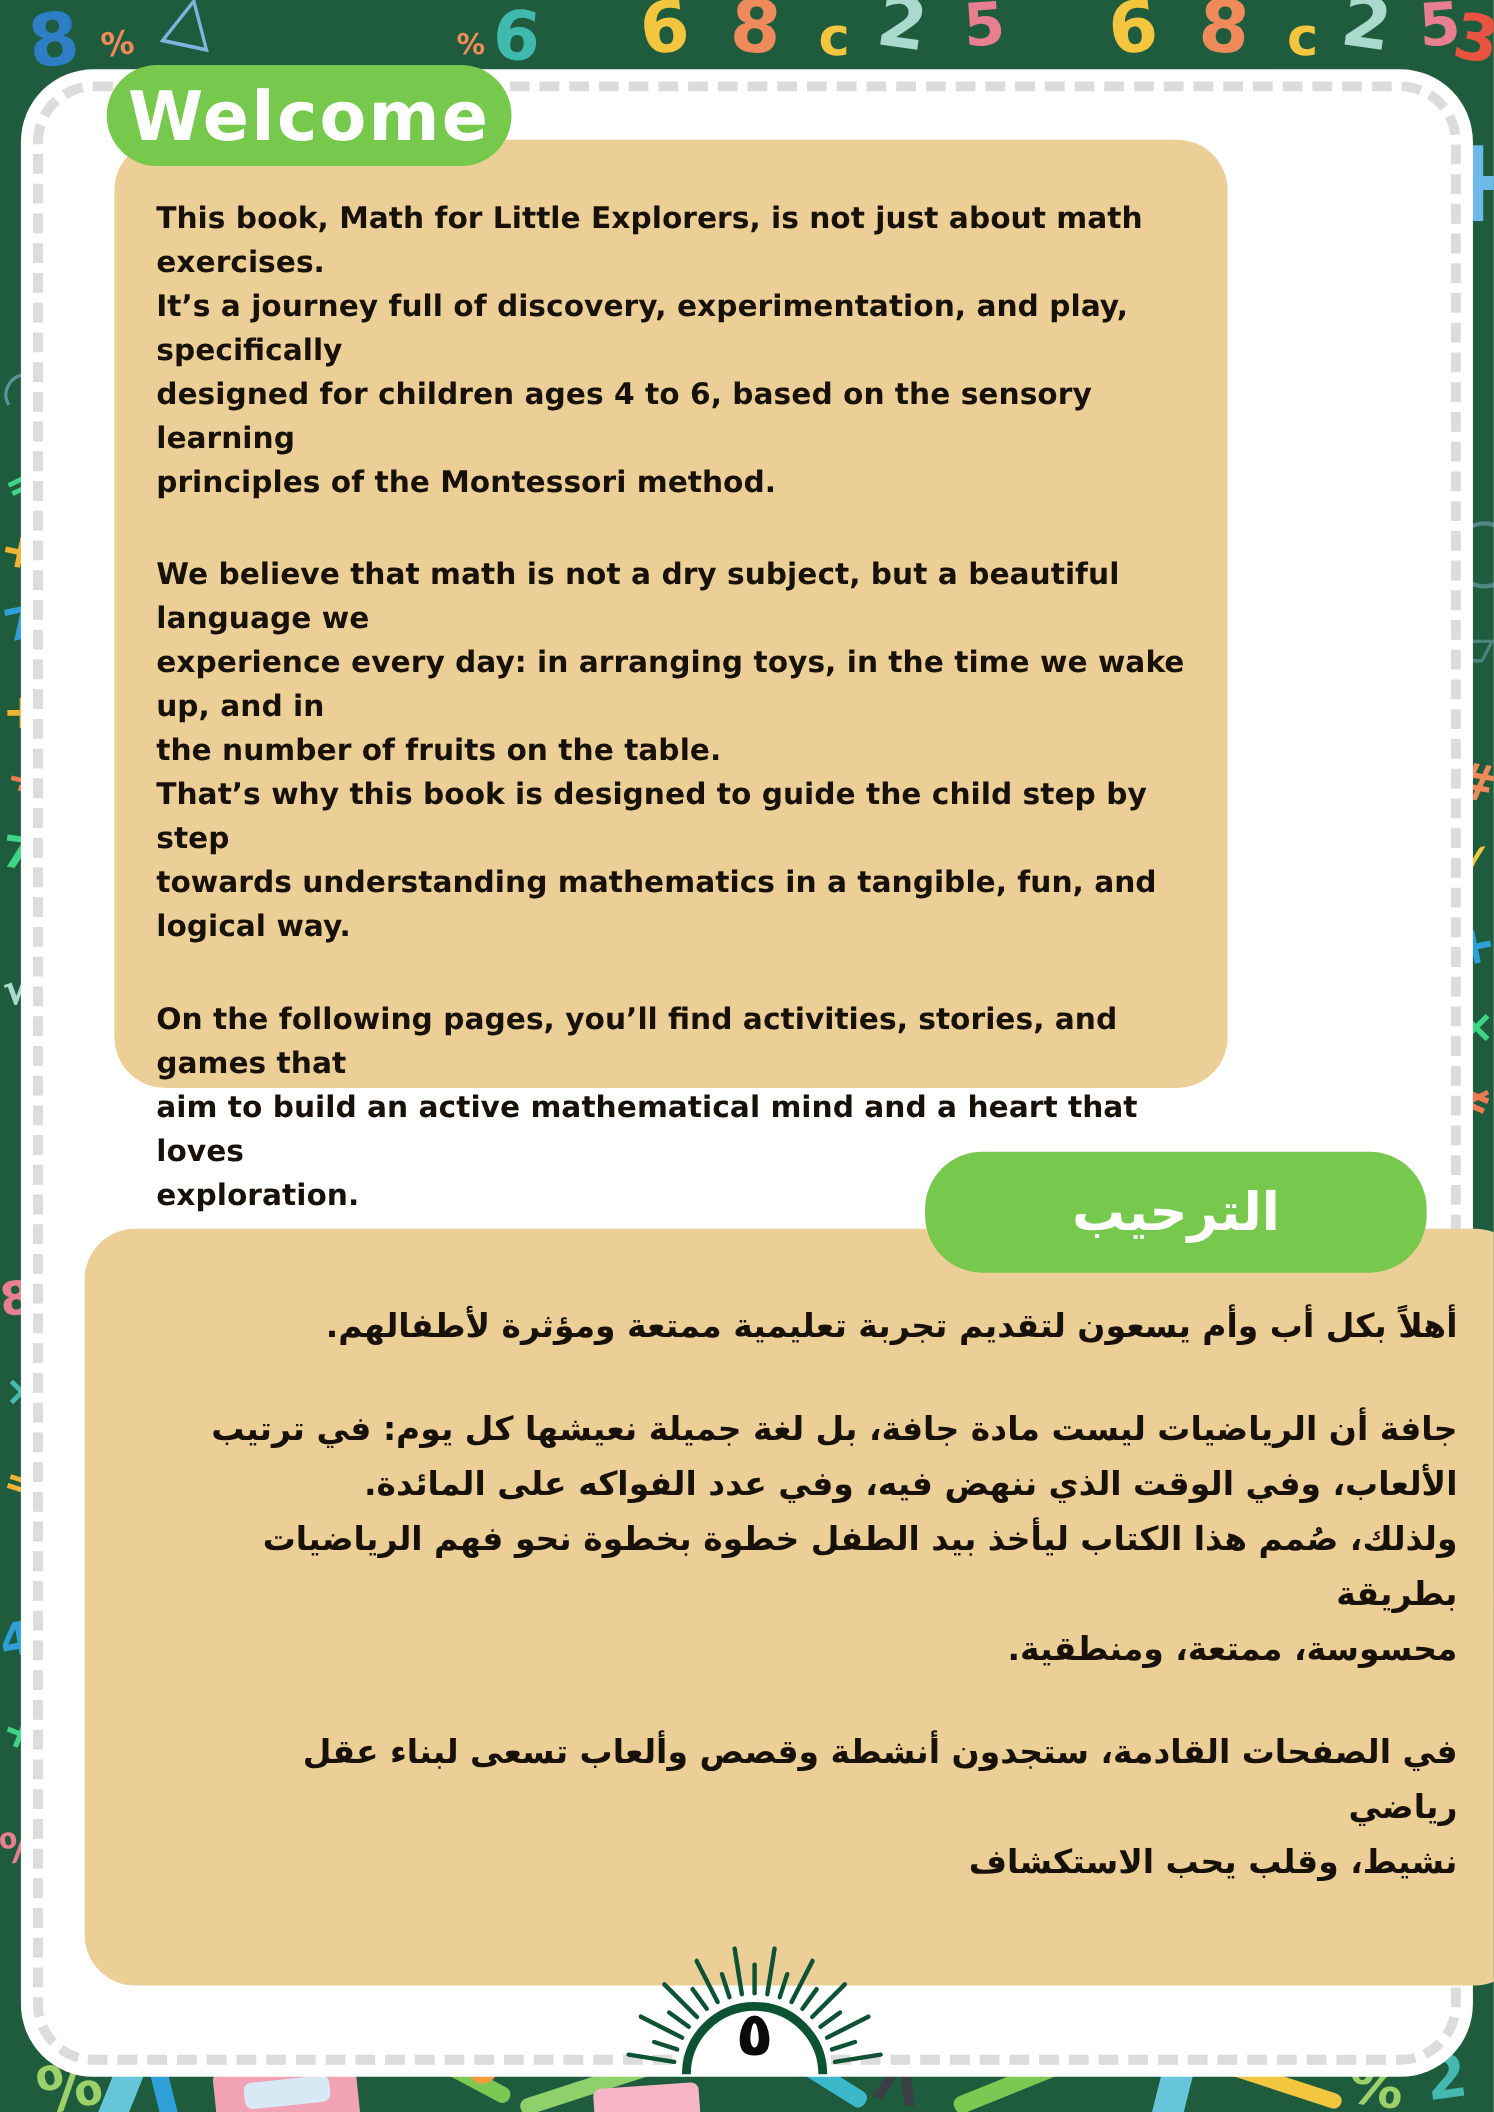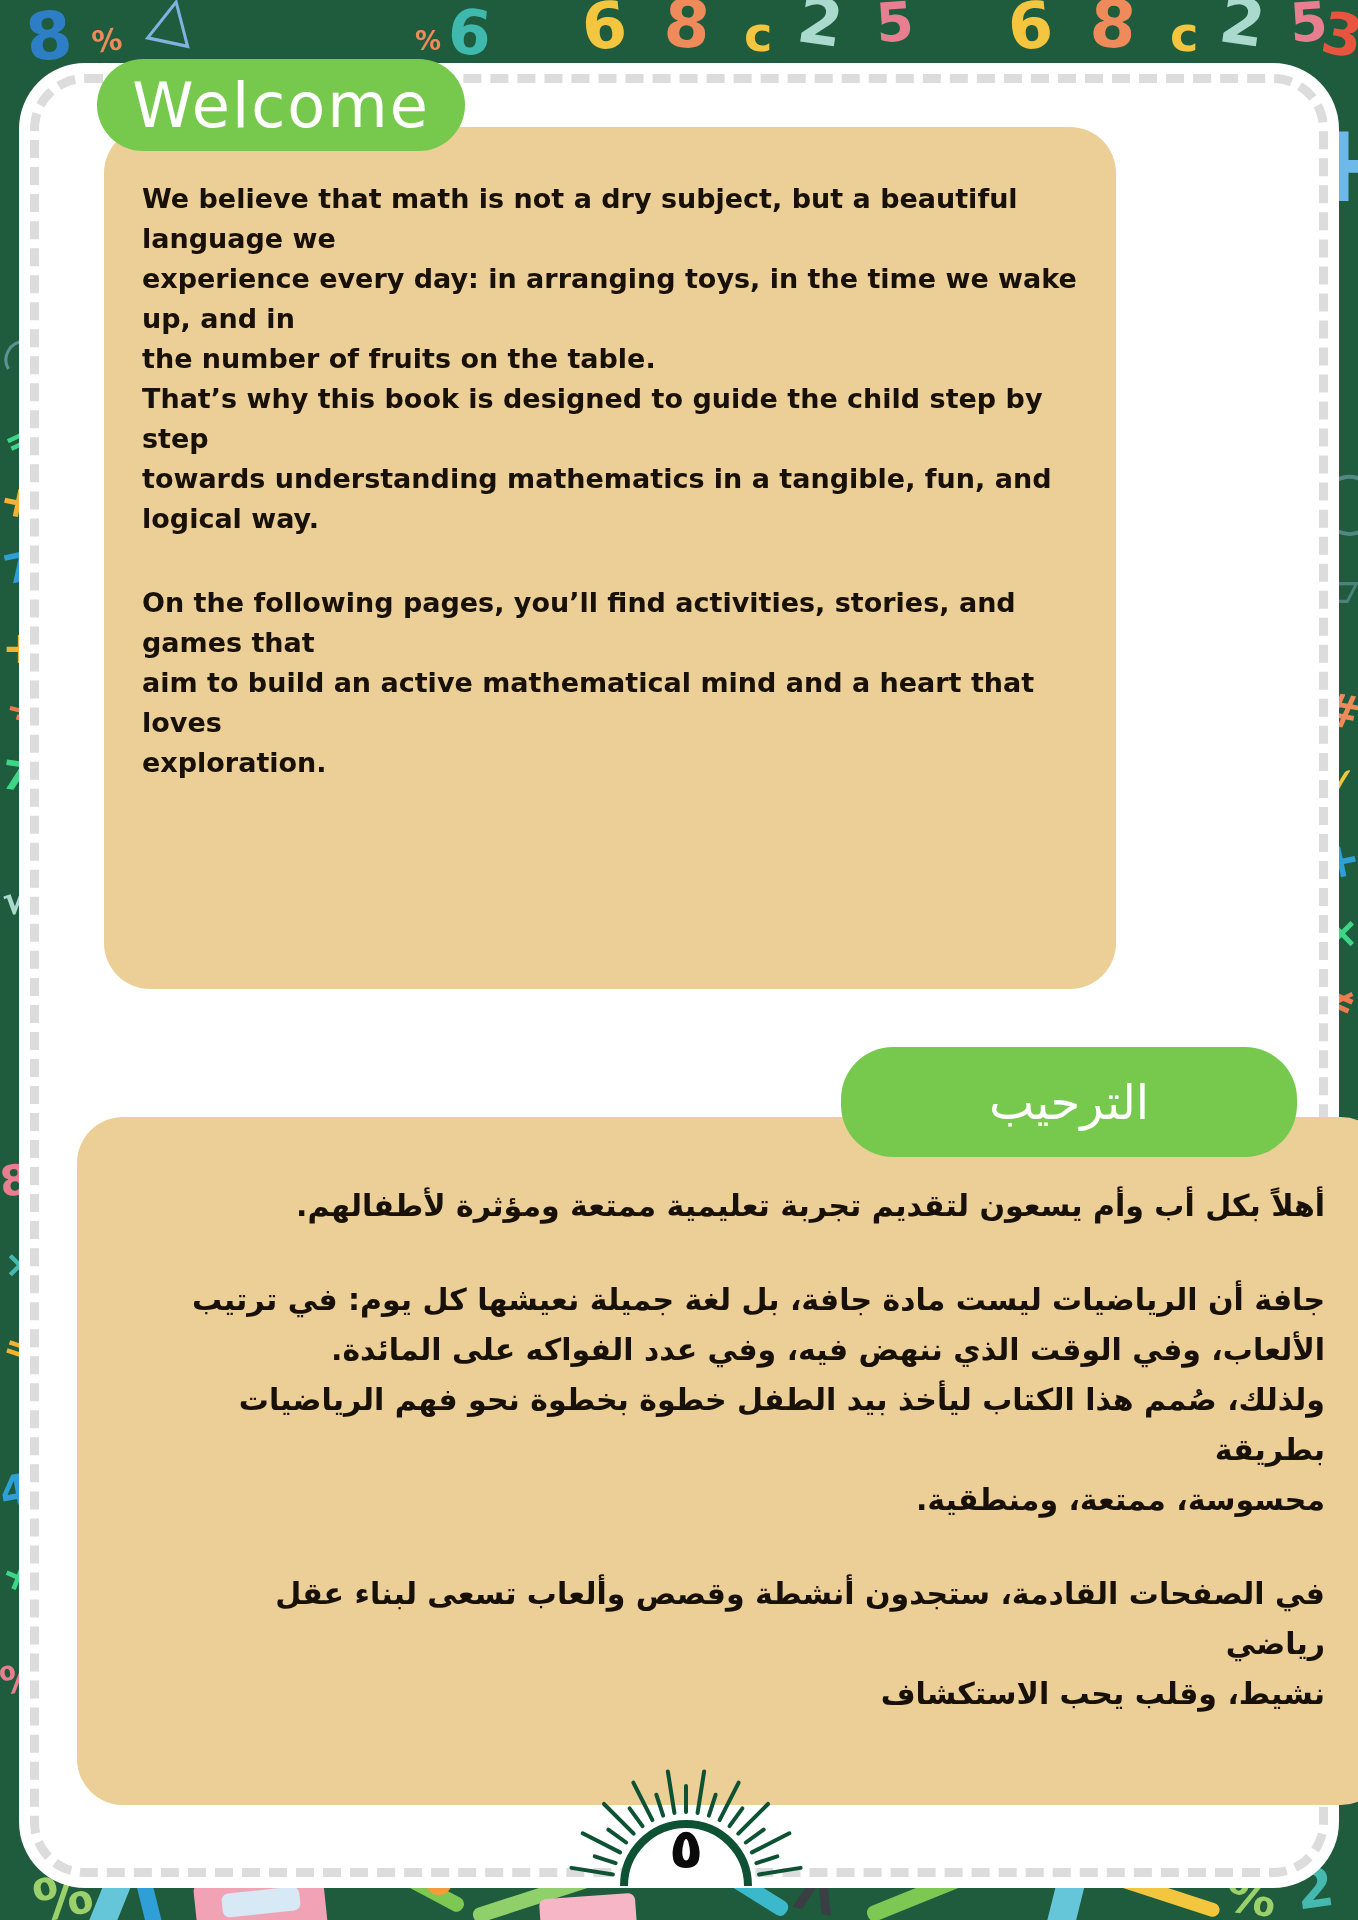--- a/index.html
+++ b/index.html
@@ -9,21 +9,21 @@
   
   #frame{position:absolute;inset:0;z-index:0;}
   .deco{position:absolute;font-weight:800;line-height:1;font-family:"DejaVu Sans",sans-serif;user-select:none;}
   .deco.bar{border-radius:7px;}
 
   
   .page{position:absolute;left:30px;top:74px;width:1298px;height:1803px;background:#ffffff;
         border:9px dashed #dcdcdc;border-radius:55px;box-shadow:0 0 0 11px #ffffff;z-index:1;box-sizing:border-box;}
 
   .badge{position:absolute;display:flex;align-items:center;justify-content:center;
-         background:#77c94d;color:#ffffff;font-weight:400;z-index:3;}
+         background:#77c94d;color:#ffffff;font-weight:700;z-index:3;}
   .badge-en{left:58px;top:-24px;width:368px;height:92px;border-radius:48px;font-size:62px;letter-spacing:2px;}
   .badge-ar{left:802px;top:964px;width:456px;height:110px;border-radius:52px;font-size:48px;}
 
   .panel{position:absolute;background:#ecce97;color:#17110a;z-index:2;box-sizing:border-box;}
   .panel p{white-space:pre-line;margin:0 0 44px 0;font-weight:700;}
   .panel p:last-child{margin-bottom:0;}
   .panel-en{left:65px;top:44px;width:1012px;height:862px;border-radius:46px;
             padding:52px 30px 30px 38px;font-size:27px;line-height:40px;}
   .panel-ar{left:38px;top:1034px;width:1310px;height:688px;border-radius:46px;
             padding:64px 62px 44px 96px;font-size:30px;line-height:50px;text-align:right;}
@@ -97,20 +97,24 @@
       <span class="deco" style="color: rgb(69, 184, 176); font-size: 54px; left: 1296px; top: 1862px; transform: rotate(-8deg);">2</span>
     </div>
 
   <div class="page">
 
     <div class="badge badge-en">
       <span>Welcome</span>
     </div>
 
     <section class="panel panel-en">
+      <p>This book, Math for Little Explorers, is not just about math exercises.
+It’s a journey full of discovery, experimentation, and play, specifically
+designed for children ages 4 to 6, based on the sensory learning
+principles of the Montessori method.</p>
       <p>We believe that math is not a dry subject, but a beautiful language we
 experience every day: in arranging toys, in the time we wake up, and in
 the number of fruits on the table.
 That’s why this book is designed to guide the child step by step
 towards understanding mathematics in a tangible, fun, and logical way.</p>
       <p>On the following pages, you’ll find activities, stories, and games that
 aim to build an active mathematical mind and a heart that loves
 exploration.</p>
     </section>
 

